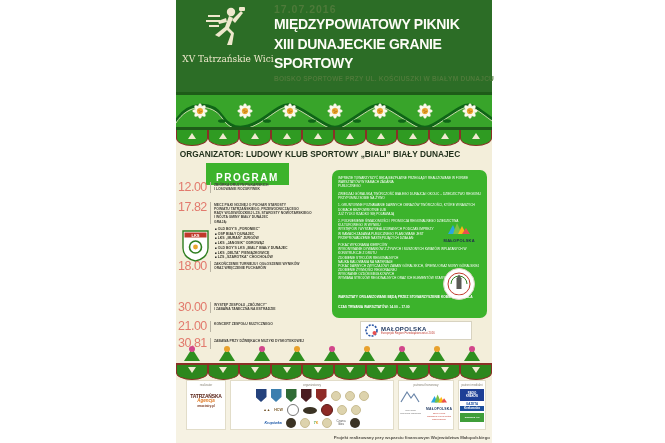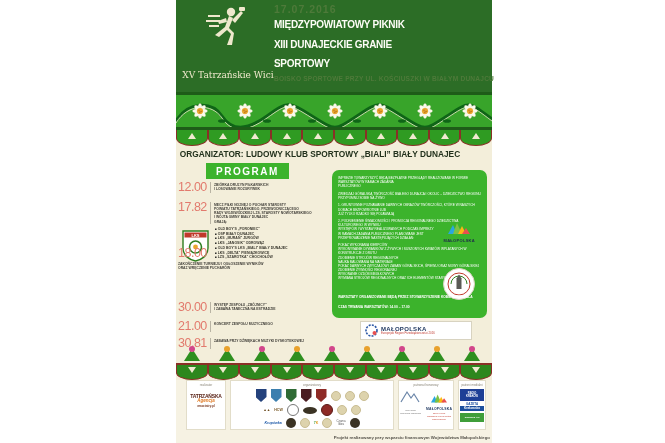--- a/index.html
+++ b/index.html
@@ -6,24 +6,24 @@
   body{
     width:665px;height:443px;position:relative;background:#ffffff;
     font-family:"Liberation Sans",sans-serif;overflow:hidden;
   }
   .poster{position:absolute;left:176px;top:0;width:316px;height:443px;background:#f3eeda;}
 
   
   .header{position:absolute;left:0;top:0;width:316px;height:92px;background:#2c6d26;}
   .brand{position:absolute;left:6px;top:5px;width:92px;text-align:center;}
   .brand svg{display:block;margin:0 auto;}
-  .brand-label{font-family:"DejaVu Serif",serif;font-size:9px;color:#efe8cc;margin-top:19px;white-space:nowrap;}
+  .brand-label{font-family:"DejaVu Serif",serif;font-size:9px;color:#efe8cc;margin-top:3px;white-space:nowrap;}
   .titles{position:absolute;left:98px;top:3px;width:214px;text-align:left;color:#fdfdf6;}
   .date{font-size:10.5px;font-weight:bold;color:#4e7a3a;letter-spacing:1px;}
-  .tline{font-size:10px;font-weight:bold;letter-spacing:-0.3px;line-height:19.5px;white-space:nowrap;}
+  .tline{font-size:14px;font-weight:bold;letter-spacing:-0.3px;line-height:19.5px;white-space:nowrap;}
   .venue{font-size:6.6px;font-weight:bold;color:#4e7a3a;margin-top:1px;letter-spacing:0.2px;white-space:nowrap;}
 
   
   .band{position:absolute;left:0;top:92px;width:316px;height:38px;background:#38a42a;
         border-top:3px solid #1e5c18;border-bottom:3px solid #1e5c18;box-sizing:border-box;}
 
   
   .scallops{position:absolute;left:0;width:316px;display:flex;}
   .scallops-top{top:130px;height:16px;}
   .scallops-bottom{top:363px;height:15px;border-top:2px solid #8a3026;box-sizing:content-box;}
@@ -32,26 +32,26 @@
   .scallops-bottom .sc{background:#2d871d;}
   .sc::after{content:"";position:absolute;left:50%;transform:translateX(-50%);width:0;height:0;
              border-left:4px solid transparent;border-right:4px solid transparent;}
   .scallops-top .sc::after{top:3px;border-bottom:6px solid #f0ead0;}
   .scallops-bottom .sc::after{top:2px;border-top:6px solid #f0ead0;}
 
   
   .org-line{position:absolute;left:0;top:149px;width:288px;text-align:center;
             font-size:8.3px;font-weight:bold;color:#22311c;}
   .program-box{position:absolute;left:30px;top:163px;background:#3cb32c;color:#fff;
-               font-size:10px;font-weight:bold;letter-spacing:1.5px;padding:3px 10px 2px;}
+               font-size:10px;font-weight:bold;letter-spacing:1.5px;padding:9px 10px 2px;}
   .sched{position:absolute;left:2px;display:flex;align-items:stretch;}
   .stime{width:31px;font-size:12.5px;color:#e27a6d;letter-spacing:-0.5px;line-height:12px;text-align:left;}
   .sdiv{width:1px;background:#b9b4a4;margin:1px 3px 0 1px;}
   .stext{font-size:3.4px;line-height:4.3px;color:#44423c;white-space:pre-line;padding-top:1.5px;max-width:112px;font-weight:bold;}
-  .s1{top:181px;} .s2{top:201px;} .s3{top:247px;flex-direction:column;} .s4{top:281px;}
+  .s1{top:181px;} .s2{top:201px;} .s3{top:260px;} .s4{top:281px;}
   .s5{top:301px;} .s6{top:320px;} .s7{top:337px;}
   .teams{position:absolute;left:39px;top:227px;margin:0;padding:0;list-style:none;}
   .teams li{font-size:3.5px;line-height:4.7px;color:#3a382f;font-weight:bold;}
   .teams li::before{content:"■ ";font-size:3px;color:#222;}
   .crest{position:absolute;left:6px;top:230px;}
 
   
   .wbox{position:absolute;left:156px;top:170px;width:155px;height:148px;background:#3cb32c;
         border-radius:7px;padding:6px 6px;box-sizing:border-box;color:#fff;}
   .wbox p{margin:0 0 3.5px;font-size:3.2px;line-height:4.1px;white-space:pre-line;}

